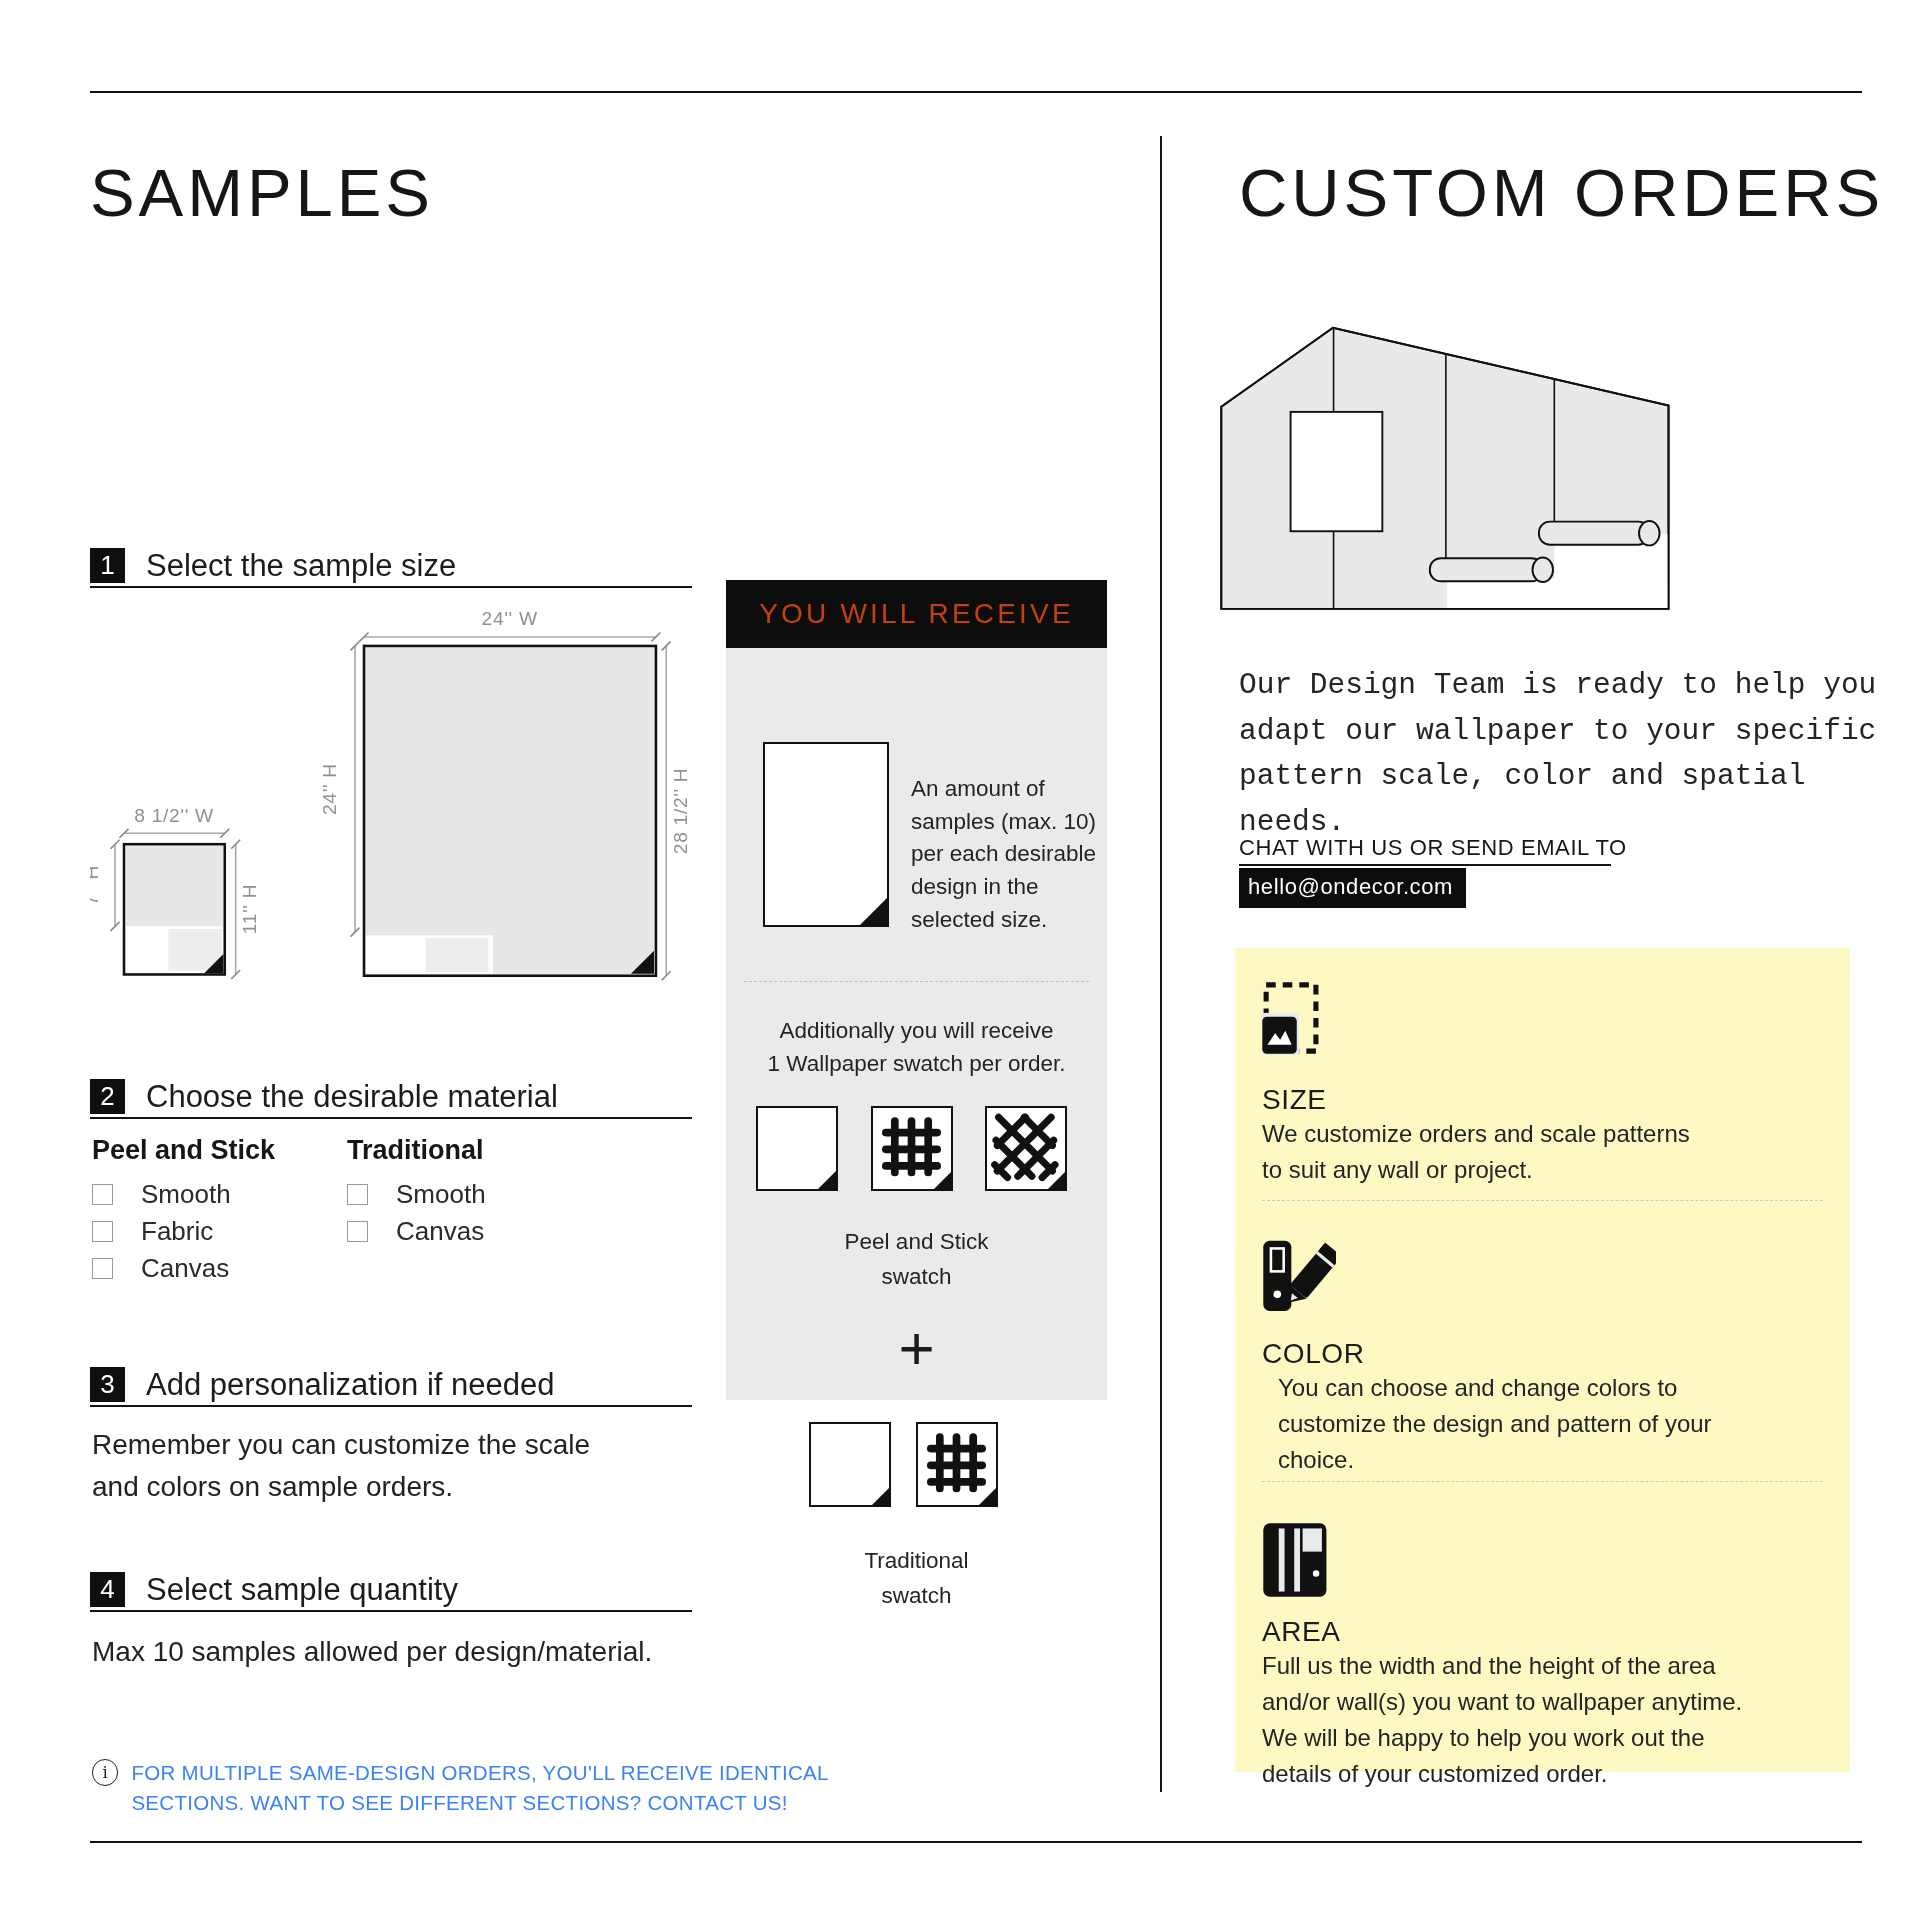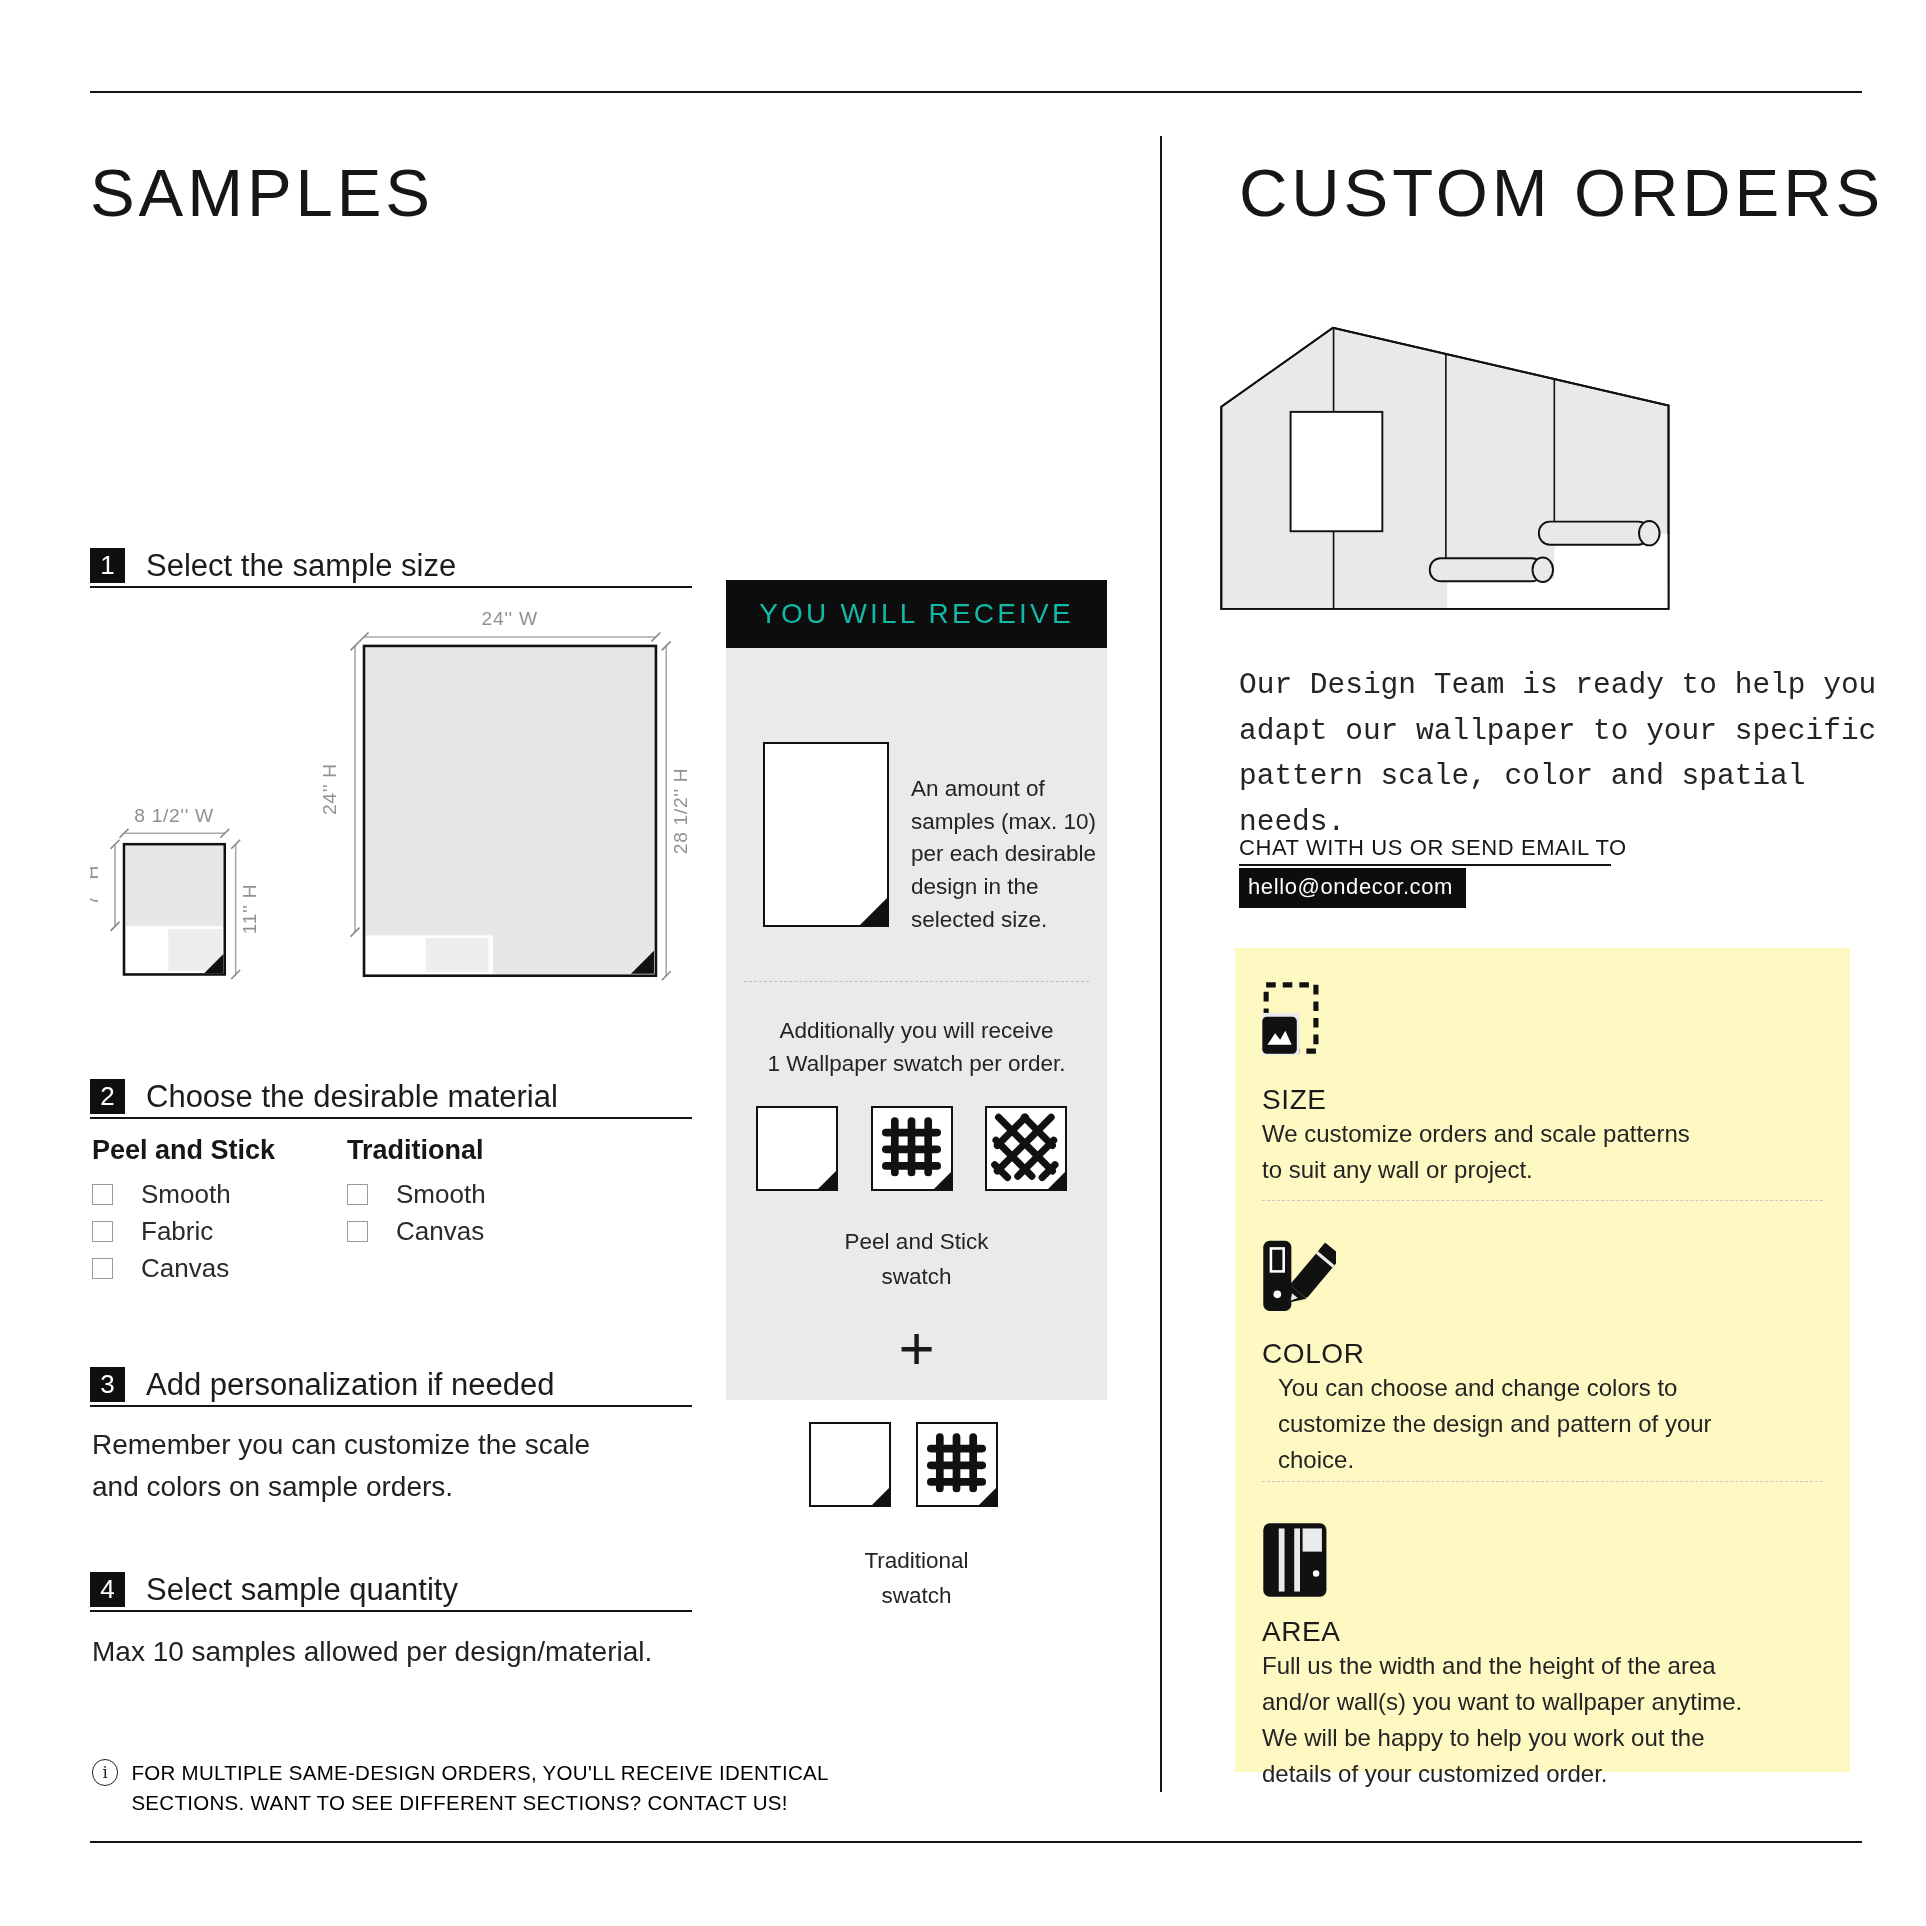--- a/index.html
+++ b/index.html
@@ -20,27 +20,27 @@
   .step-underline{position:absolute;left:0;top:38px;width:100%;height:1.9px;background:#141414;}
   
   .mat-title{font-size:27px;font-weight:700;color:#161616;}
   .opt-row{position:absolute;display:flex;align-items:center;gap:28px;font-size:26px;color:#2a2a2a;}
   .checkbox{width:19px;height:19px;border:1.9px solid #9a9a9a;background:#fff;display:inline-block;}
   .body-text{font-size:28px;line-height:1.5;color:#222;}
   
   .note-wrap{position:absolute;left:92px;top:1758px;display:flex;gap:13px;align-items:flex-start;}
   .info-icon{width:24.4px;height:24.4px;border:1.9px solid #222;border-radius:50%;flex:0 0 auto;margin-top:1.3px;
              display:flex;align-items:center;justify-content:center;font-size:16.7px;font-family:"DejaVu Serif",serif;}
-  .note-text{font-size:20.5px;line-height:1.48;letter-spacing:0.3px;color:#000000;}
+  .note-text{font-size:20.5px;line-height:1.48;letter-spacing:0.3px;color:#3b82f6;}
   
   .includes-box{position:absolute;left:726px;top:162px;width:381px;height:213px;background:#e9eaec;
                 border-left:5.8px solid #111;box-sizing:border-box;padding:27px 23px 0 24.4px;}
   .includes-title{font-size:24px;font-weight:700;color:#161616;margin:0 0 10.3px 0;}
   .includes-item{font-size:22px;line-height:1.55;color:#222;}
-  .banner{position:absolute;left:726px;top:580px;width:381px;height:68px;background:#0d0d0d;color:#14b8a6;
+  .banner{position:absolute;left:726px;top:580px;width:381px;height:68px;background:#0d0d0d;color:#c2410c;
           display:flex;align-items:center;justify-content:center;font-size:28px;letter-spacing:3.2px;}
   .receive-panel{position:absolute;left:726px;top:648px;width:381px;height:752px;background:#e9eaec;}
   .paper{position:absolute;background:#fff;border:2.6px solid #111;box-sizing:border-box;}
   .fold::after{content:"";position:absolute;right:-0.6px;bottom:-0.6px;width:0;height:0;
                border-style:solid;border-color:transparent;border-bottom-color:#111;}
   .fold-lg::after{border-width:0 0 29.5px 29.5px;}
   .fold-sm::after{border-width:0 0 19px 19px;}
   .mid-text{font-size:22.5px;line-height:1.45;color:#242424;}
   .dash-div{position:absolute;border-top:1.3px dashed #bcbfc1;}
   .center-text{text-align:center;}

